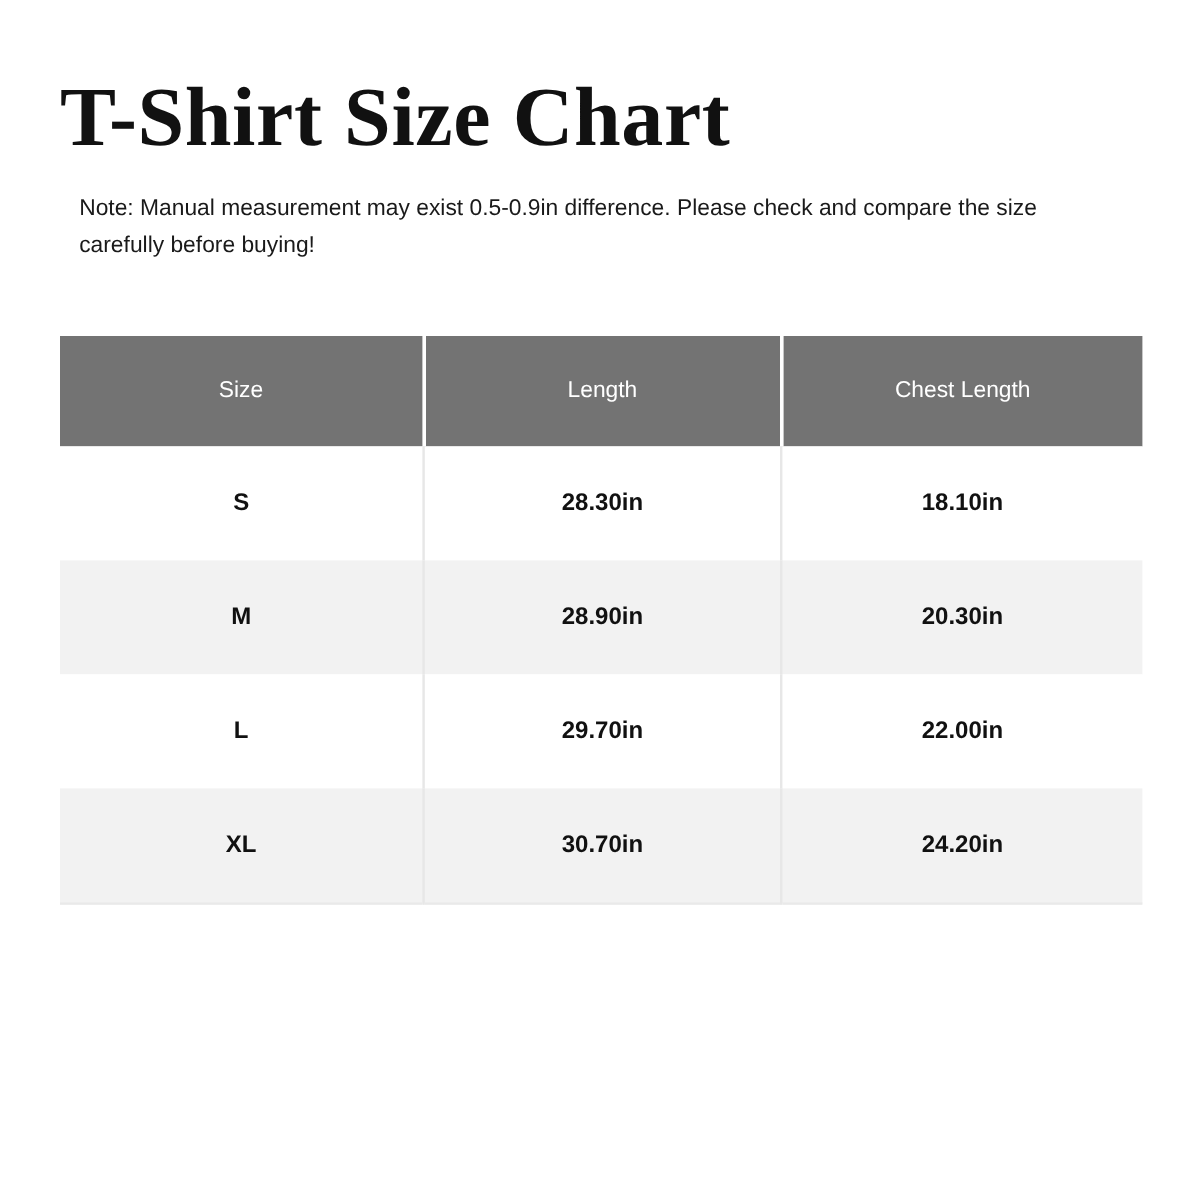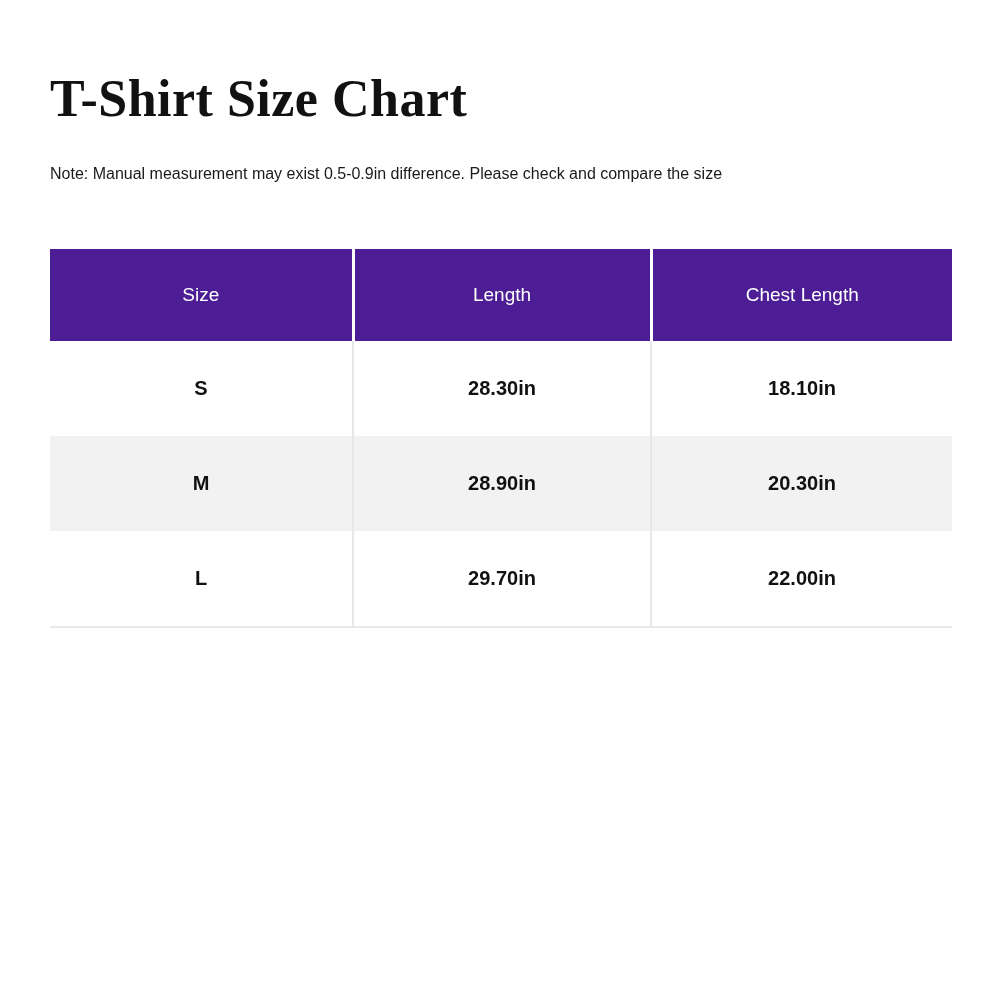--- a/index.html
+++ b/index.html
@@ -13,44 +13,44 @@
     width: 1000px;
     height: 1000px;
     box-sizing: border-box;
     padding: 28px 50px 0 50px;
     background: #ffffff;
     overflow: hidden;
   }
   .page-title {
     font-family: "Liberation Serif", serif;
     font-weight: 700;
-    font-size: 52px;
+    font-size: 70px;
     line-height: 82px;
     margin: 30px 0 18px 0;
     letter-spacing: 0.5px;
     color: #111111;
   }
   .note {
-    font-size: 16px;
+    font-size: 19px;
     line-height: 31px;
-    margin: 0;
+    margin: 16px;
     color: #1a1a1a;
   }
   .size-table {
     border-collapse: collapse;
     table-layout: fixed;
     width: 902px;
     margin-top: 60px;
     border-bottom: 2px solid #e9e9e9;
   }
   .size-table col.c1 { width: 303px; }
   .size-table col.c2 { width: 298px; }
   .size-table col.c3 { width: 301px; }
   .size-table th {
-    background: #4c1d95;
+    background: #737373;
     color: #ffffff;
     font-weight: 400;
     font-size: 19px;
     height: 92px;
     text-align: center;
     vertical-align: middle;
     border-right: 3px solid #ffffff;
     padding: 0;
   }
   .size-table th:last-child { border-right: none; }
@@ -68,21 +68,21 @@
   .size-table tbody tr { background: #ffffff; }
   .size-table tbody tr:nth-child(even) { background: #f2f2f2; }
 </style>
 </head>
 <body>
 
 <div class="page">
 
   <h1 class="page-title">T-Shirt Size Chart</h1>
 
-  <p class="note"><span>Note: Manual measurement may exist 0.5-0.9in difference. Please check and compare the size</span><br></p>
+  <p class="note"><span>Note: Manual measurement may exist 0.5-0.9in difference. Please check and compare the size</span><br><span>carefully before buying!</span></p>
 
   <table class="size-table">
     <colgroup>
         <col class="c1">
         <col class="c2">
         <col class="c3">
       </colgroup>
     <thead>
       <tr>
         <th>Size</th>
@@ -99,16 +99,21 @@
       <tr>
         <td>M</td>
         <td>28.90in</td>
         <td>20.30in</td>
       </tr>
       <tr>
         <td>L</td>
         <td>29.70in</td>
         <td>22.00in</td>
       </tr>
+      <tr>
+        <td>XL</td>
+        <td>30.70in</td>
+        <td>24.20in</td>
+      </tr>
     </tbody>
   </table>
 
 </div>
 
 </body></html>

